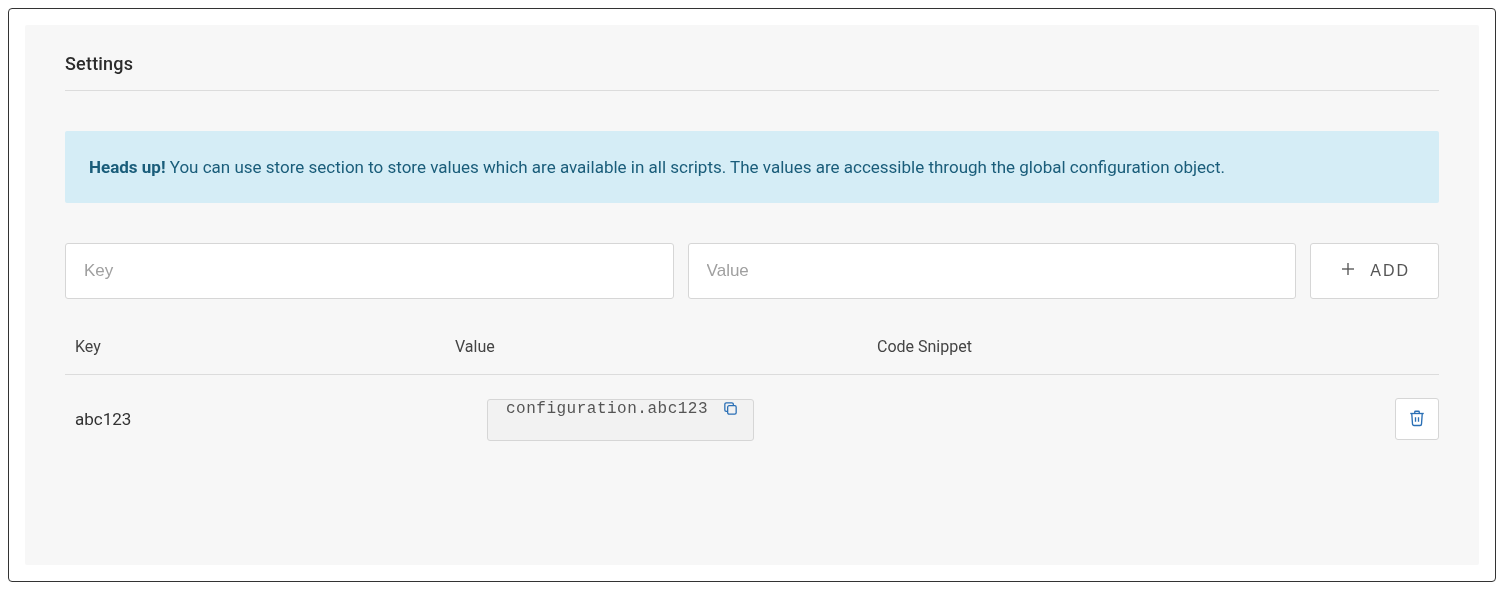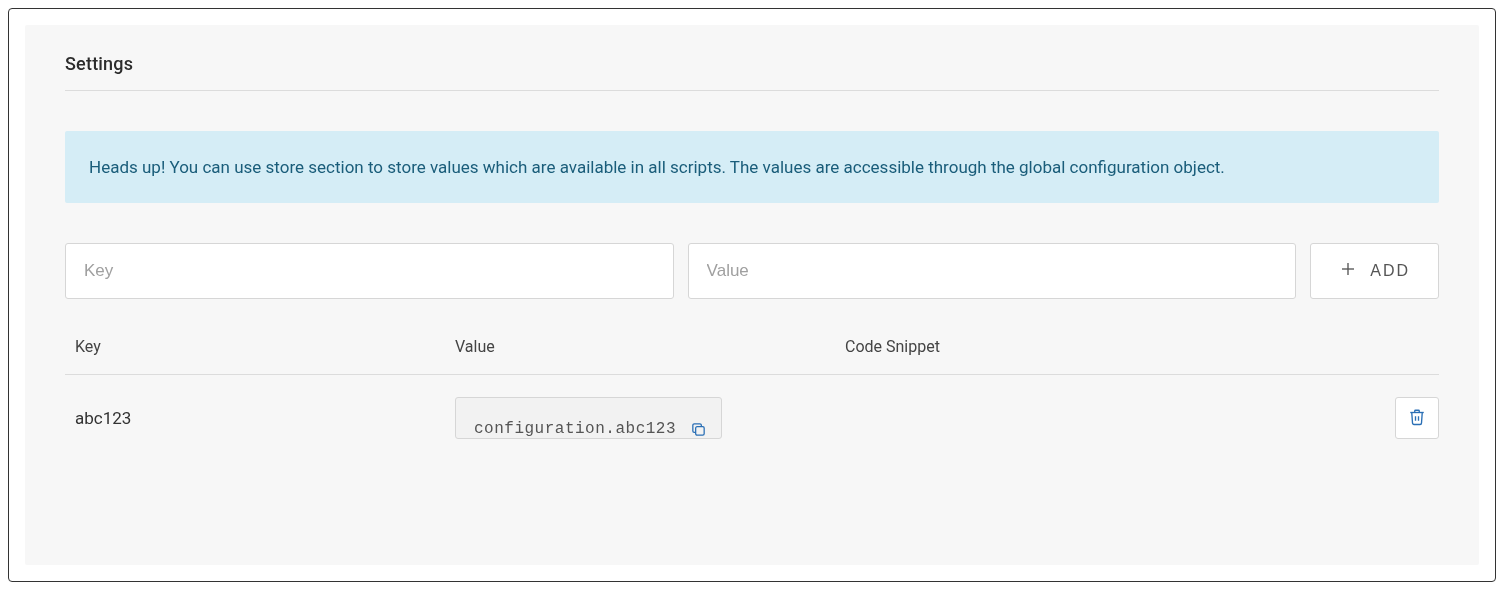--- a/index.html
+++ b/index.html
@@ -38,21 +38,21 @@
     .info-banner {
       background: #d5edf6;
       color: #1a5d7a;
       padding: 22px 24px;
       border-radius: 2px;
       font-size: 17px;
       line-height: 1.65;
       margin-bottom: 40px;
     }
     .info-banner strong {
-      font-weight: 400;
+      font-weight: 700;
     }
     .input-row {
       display: flex;
       gap: 14px;
       margin-bottom: 38px;
     }
     .text-input {
       flex: 1;
       height: 56px;
       border: 1px solid #d6d6d6;
@@ -88,35 +88,35 @@
     .table-header {
       display: flex;
       align-items: center;
       font-size: 16px;
       color: #444;
       padding-bottom: 18px;
       border-bottom: 1px solid #dcdcdc;
     }
     .col-key { width: 390px; padding-left: 10px; }
     .col-value { width: 390px; }
-    .col-snippet { flex: 1; }
+    .col-snippet { flex: 1; margin-left: 32px; }
     .col-actions { width: 60px; }
     .table-row {
       display: flex;
       align-items: center;
       padding-top: 22px;
       font-size: 17px;
       color: #333;
     }
     .table-row .col-value {
       color: #555;
     }
     .snippet-box {
       display: inline-flex;
-      align-items: flex-end;
+      align-items: flex-start;
       gap: 14px;
       border: 1px solid #d6d6d6;
       border-radius: 3px;
       background: #f2f2f2;
       height: 42px;
       padding: 0 14px 0 18px;
       font-family: "SFMono-Regular", Consolas, "Liberation Mono", Menlo, monospace;
       font-size: 16px;
       color: #555;
       letter-spacing: 0.5px;

